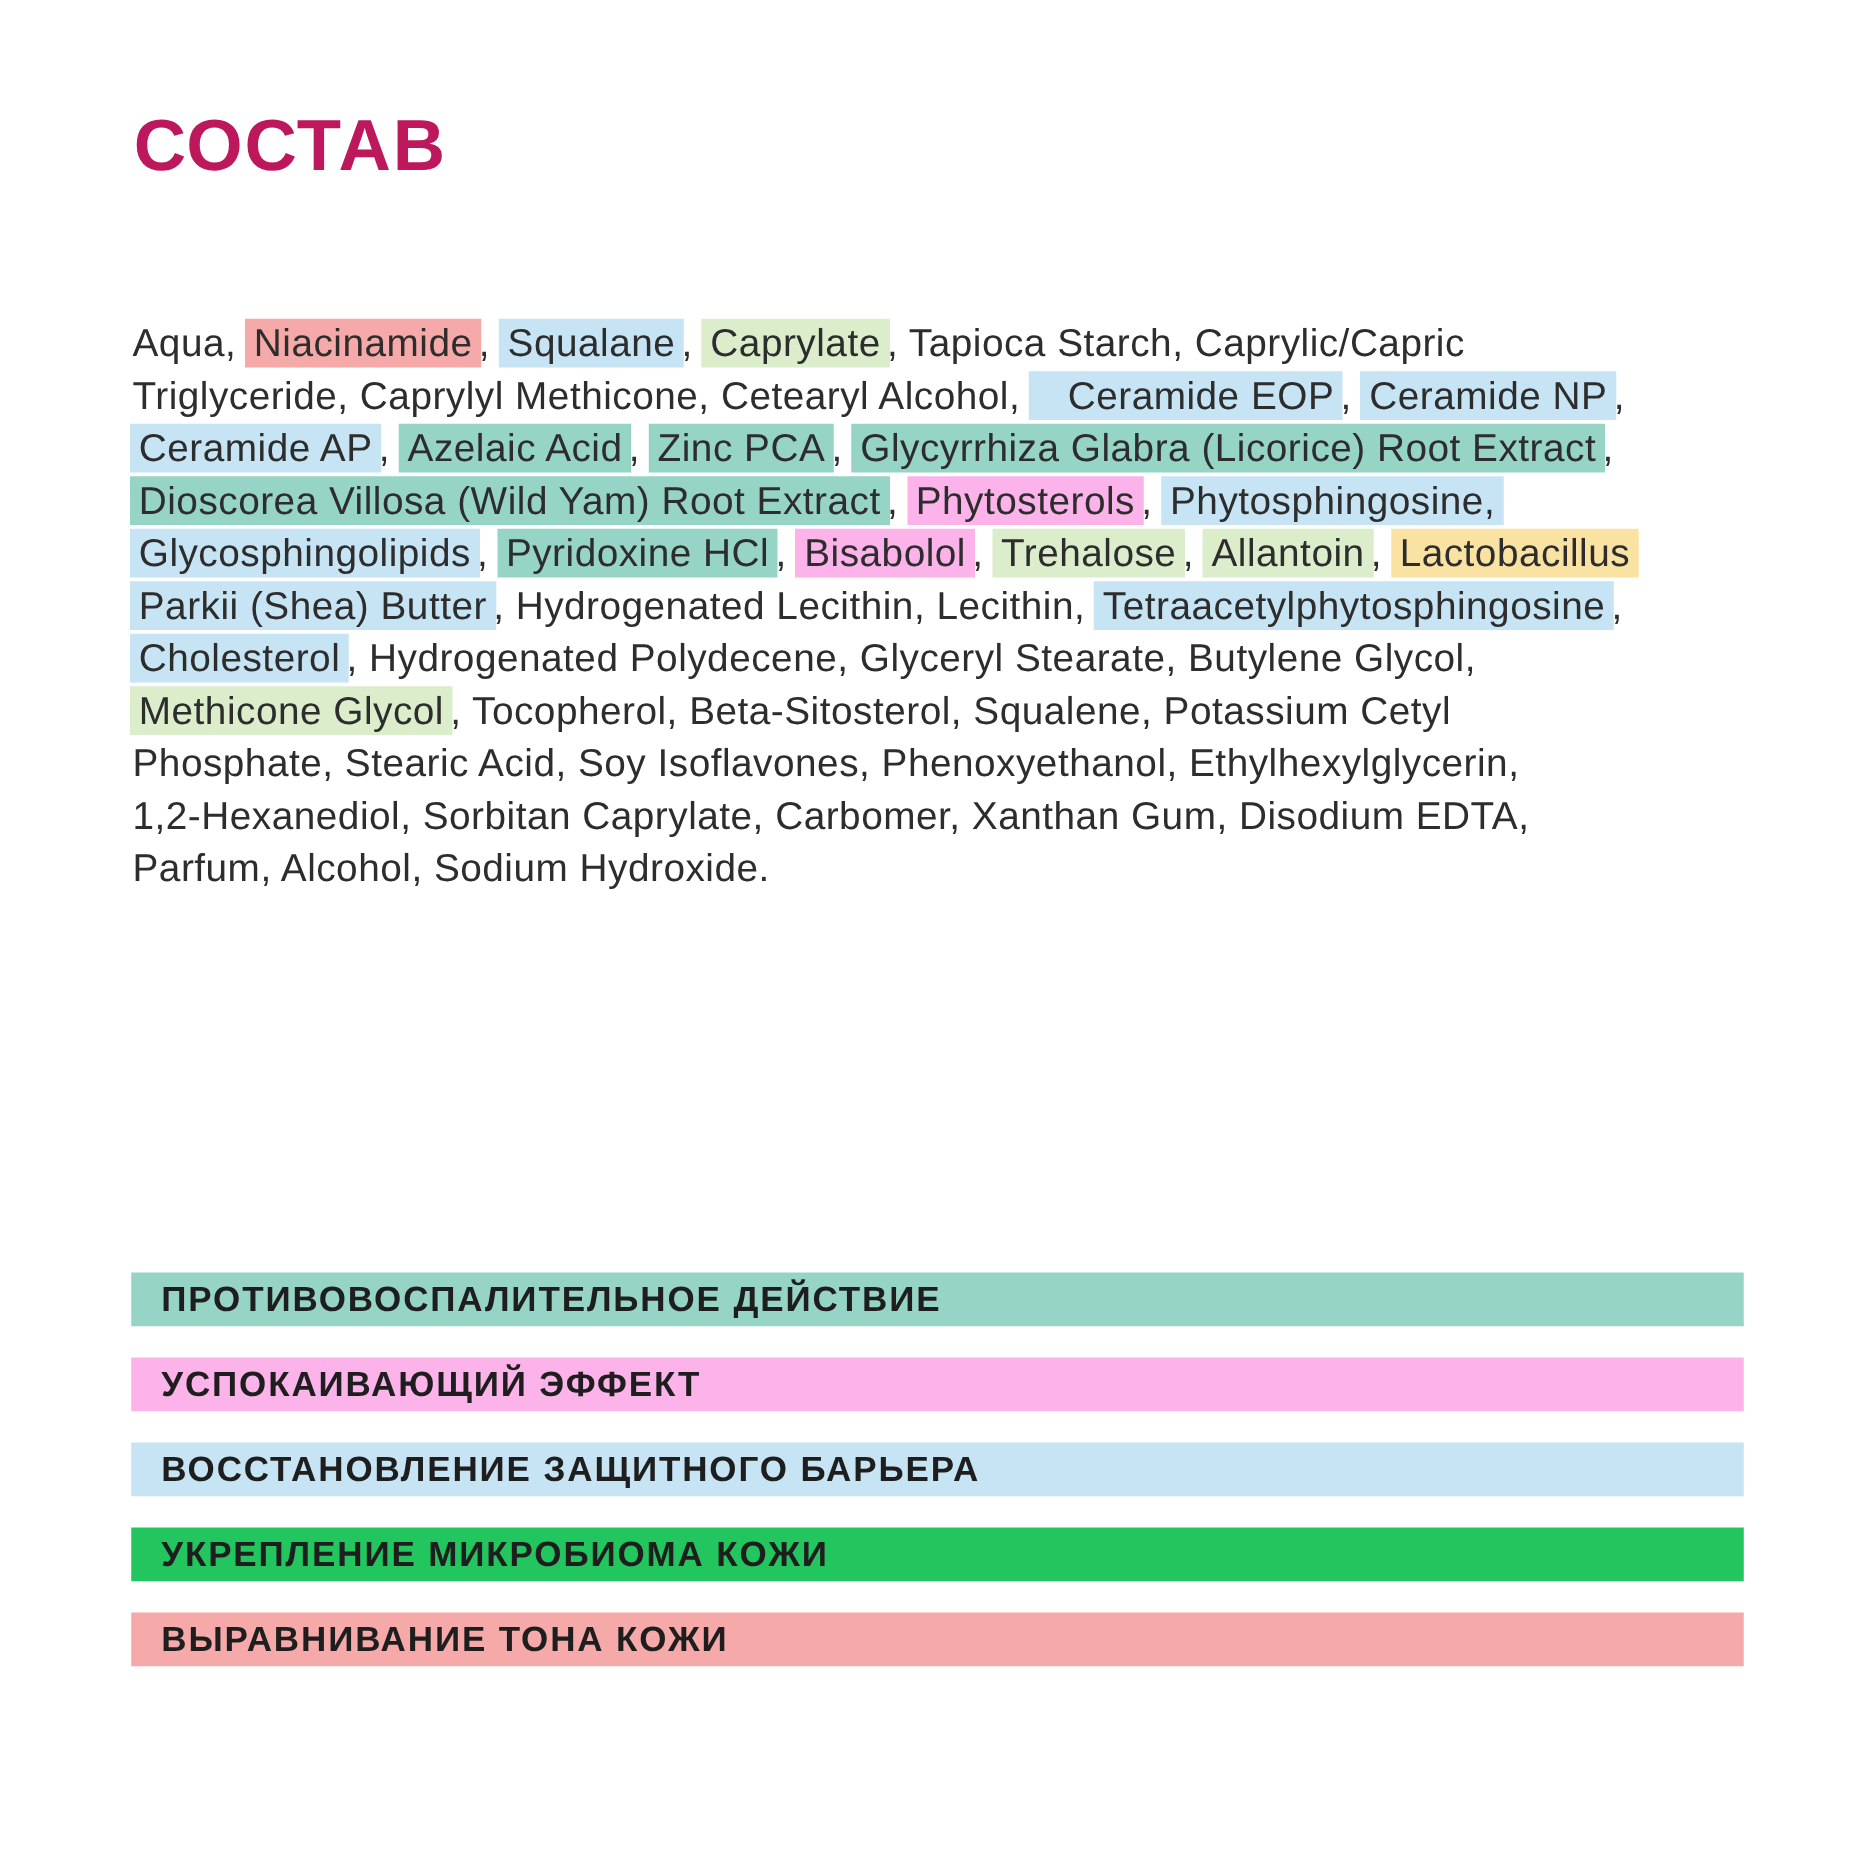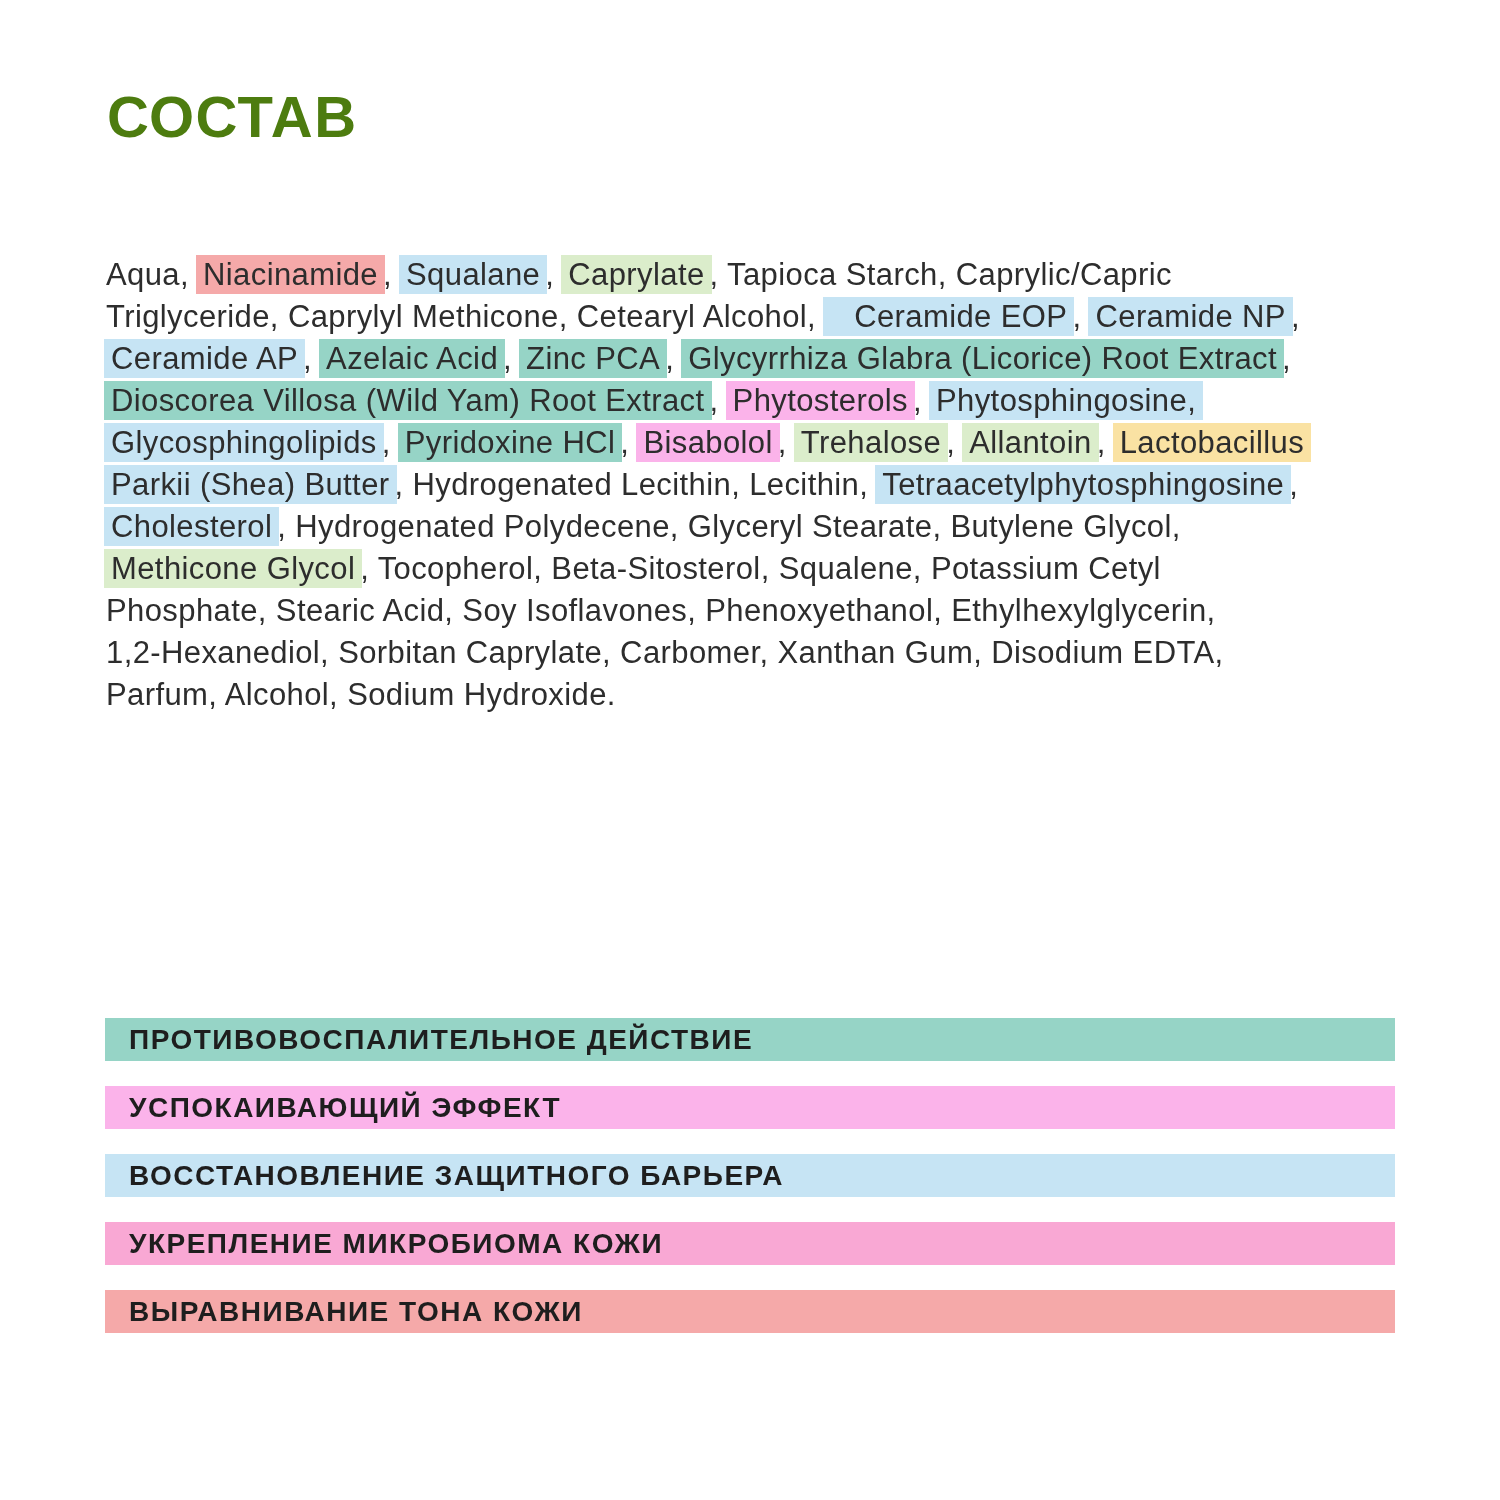--- a/index.html
+++ b/index.html
@@ -18,21 +18,21 @@
   }
   .page-title {
     position: absolute;
     left: 107px;
     top: 88px;
     margin: 0;
     font-size: 58px;
     line-height: 58px;
     font-weight: 700;
     letter-spacing: 1.5px;
-    color: #4d7c0f;
+    color: #be185d;
     text-align: center;
   }
   .ingredients {
     position: absolute;
     left: 106px;
     top: 254px;
     width: 1340px;
     font-size: 31px;
     line-height: 42px;
     letter-spacing: 0.4px;
@@ -93,20 +93,20 @@
   <div class="legend" id="legend">
       <div class="legend-bar" style="background-color: rgb(150, 212, 198);">
         <span class="legend-label">ПРОТИВОВОСПАЛИТЕЛЬНОЕ ДЕЙСТВИЕ</span>
       </div>
       <div class="legend-bar" style="background-color: rgb(251, 179, 234);">
         <span class="legend-label">УСПОКАИВАЮЩИЙ ЭФФЕКТ</span>
       </div>
       <div class="legend-bar" style="background-color: rgb(198, 228, 244);">
         <span class="legend-label">ВОССТАНОВЛЕНИЕ ЗАЩИТНОГО БАРЬЕРА</span>
       </div>
-      <div class="legend-bar" style="background-color: #f9a8d4; margin-top: 19px;">
+      <div class="legend-bar" style="background-color: #22c55e; margin-top: 19px;">
         <span class="legend-label">УКРЕПЛЕНИЕ МИКРОБИОМА КОЖИ</span>
       </div>
       <div class="legend-bar" style="background-color: rgb(245, 169, 169);">
         <span class="legend-label">ВЫРАВНИВАНИЕ ТОНА КОЖИ</span>
       </div>
     </div>
 </div>
 
 </body></html>

